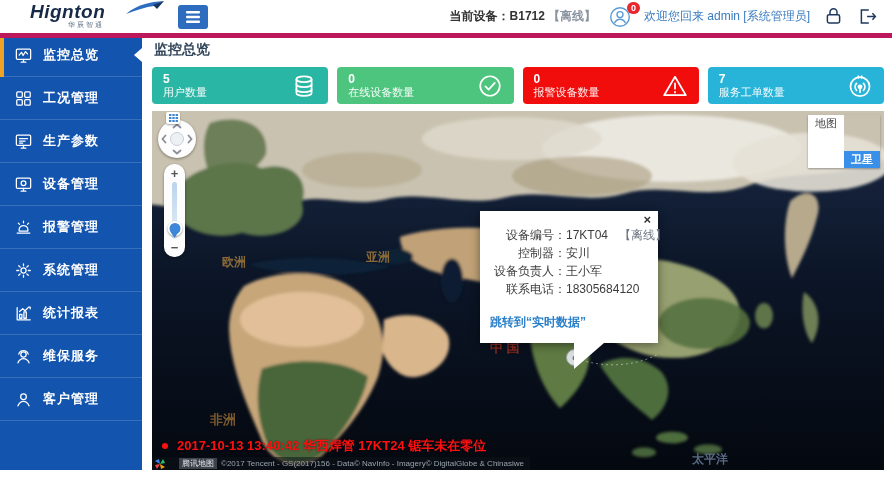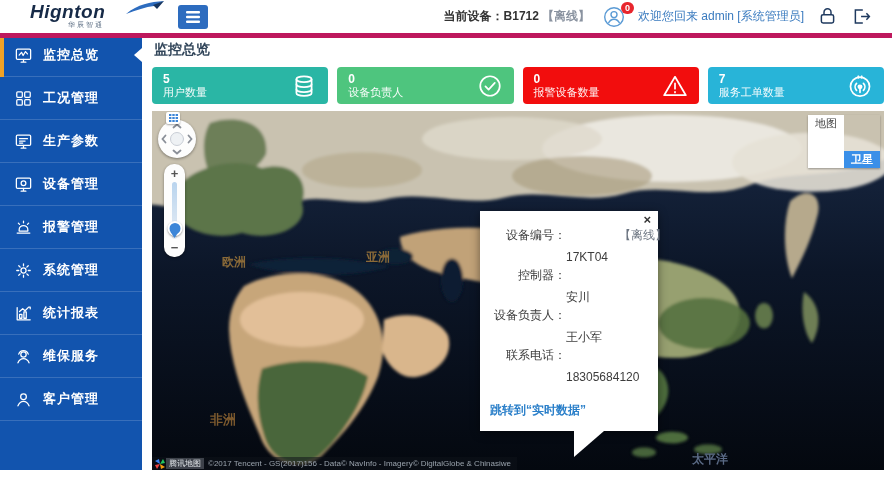--- a/index.html
+++ b/index.html
@@ -6,21 +6,21 @@
   body{width:892px;height:480px;overflow:hidden;font-family:"Liberation Sans","DejaVu Sans",sans-serif;}
   #app{position:relative;width:892px;height:480px;background:#fff;}
 
   
   #header{position:absolute;top:0;left:0;right:0;height:33px;background:#fff;border-bottom:5px solid #be185d;display:flex;align-items:center;z-index:9;}
   .logo{position:relative;margin-left:30px;width:120px;}
   .logo-text{font-style:italic;font-weight:bold;font-size:19px;color:#162a47;letter-spacing:.5px;line-height:18px;}
   .logo-sub{display:block;font-size:7px;color:#5d6f84;letter-spacing:2px;margin:-2px 0 0 38px;}
   .logo-swoosh{position:absolute;top:-3px;right:-16px;}
   .hamburger{margin-left:28px;width:30px;height:24px;background:#2d6cbf;border:none;border-radius:3px;display:flex;align-items:center;justify-content:center;cursor:pointer;}
-  .header-right{margin-left:auto;display:flex;align-items:center;gap:13px;padding-right:20px;font-size:12px;}
+  .header-right{margin-left:auto;display:flex;align-items:center;gap:13px;padding-right:14px;font-size:12px;}
   .device-info{color:#333;font-weight:bold;white-space:nowrap;}
   .device-status{color:#8a93a0;font-weight:bold;margin-left:3px;}
   .user-wrap{position:relative;width:22px;height:22px;}
   .badge{position:absolute;top:-4px;right:-9px;background:#e8262d;color:#fff;border-radius:8px;font-size:9px;padding:0 4px;line-height:12px;font-weight:bold;}
   .welcome{color:#3a7bbf;white-space:nowrap;}
   .icon-btn{background:none;border:none;padding:0;cursor:pointer;display:flex;align-items:center;}
 
   
   #sidebar{position:absolute;top:34px;left:0;width:142px;bottom:10px;background:#1254ae;z-index:8;}
   .side-item{position:relative;display:flex;align-items:center;height:43px;padding-left:13px;border-bottom:1px solid rgba(255,255,255,.16);cursor:pointer;box-sizing:border-box;}
@@ -57,30 +57,30 @@
 
   .map-label{position:absolute;font-weight:bold;white-space:nowrap;z-index:2;}
 
   .marker{position:absolute;left:414px;top:238px;width:15px;height:15px;border-radius:50%;background:rgba(228,231,236,.92);border:1px solid #98a1ac;z-index:2;cursor:pointer;}
   .marker::after{content:'';position:absolute;left:50%;top:50%;transform:translate(-50%,-50%);width:5px;height:5px;border-radius:50%;background:#6d7888;}
 
   .popup{position:absolute;left:328px;top:100px;width:178px;background:#fff;box-shadow:0 2px 9px rgba(0,0,0,.45);padding:15px 10px 12px;box-sizing:border-box;z-index:5;}
   .popup-close{position:absolute;top:2px;right:7px;font-size:13px;font-weight:bold;color:#333;cursor:pointer;line-height:14px;}
   .prow{display:flex;font-size:12px;color:#3c3c3c;line-height:18px;}
   .plabel{width:76px;text-align:right;white-space:nowrap;flex:none;}
-  .pvalue{white-space:nowrap;margin-top:22px;}
+  .pvalue{white-space:nowrap;}
   .pextra{color:#6b7480;margin-left:11px;white-space:nowrap;}
   .popup-link{display:inline-block;margin-top:16px;color:#2a7fc9;font-size:12px;font-weight:bold;cursor:pointer;}
   .popup-tail{position:absolute;top:100%;left:94px;width:0;height:0;border-top:26px solid #fff;border-right:30px solid transparent;}
 
   .map-alert{position:absolute;left:10px;bottom:15px;display:flex;align-items:center;font-size:13px;font-weight:bold;color:#ff1010;white-space:nowrap;z-index:4;text-shadow:0 0 2px rgba(0,0,0,.55);}
   .alert-dot{width:6px;height:6px;border-radius:50%;background:#ff1010;margin-right:9px;flex:none;}
 
   .map-attr{position:absolute;left:0;bottom:0;height:13px;display:flex;align-items:center;gap:4px;background:rgba(14,18,26,.55);padding:0 6px 0 3px;font-size:8px;color:#9aa3ad;white-space:nowrap;z-index:4;max-width:540px;overflow:hidden;}
-  .attr-logo{display:flex;align-items:center;gap:1px;}
+  .attr-logo{display:flex;align-items:center;gap:14px;}
   .attr-logo-text{color:#e2e6ea;background:rgba(70,75,84,.85);padding:0 3px;font-size:8px;line-height:11px;}
 </style>
 </head>
 <body>
 
 <div id="app">
 
   <div id="header">
     <div class="logo">
       <span class="logo-text">Hignton</span>
@@ -240,21 +240,21 @@
               <ellipse cx="12" cy="5.8" rx="7" ry="2.6"></ellipse>
               <path d="M5 5.8v4.6c0 1.5 3.1 2.7 7 2.7s7-1.2 7-2.7V5.8"></path>
               <path d="M5 10.4V15c0 1.5 3.1 2.7 7 2.7s7-1.2 7-2.7v-4.6"></path>
               <path d="M5 15v3.4c0 1.5 3.1 2.7 7 2.7s7-1.2 7-2.7V15"></path>
             </svg>
           </span>
   </div>
         <div class="stat-card" style="background:#4ec57e">
     <div>
             <div class="stat-value">0</div>
-    <div class="stat-label">设备负责人</div>
+    <div class="stat-label">在线设备数量</div>
           </div>
     <span class="stat-icon">
             <svg viewBox="0 0 24 24" fill="none" stroke="#fff" stroke-width="1.6" stroke-linecap="round" stroke-linejoin="round">
               <circle cx="12" cy="12" r="9"></circle>
               <path d="M7.8 12.4l2.9 2.9 5.7-6.2"></path>
             </svg>
           </span>
   </div>
         <div class="stat-card" style="background:#f20d0d">
     <div>
@@ -390,20 +390,24 @@
             <div class="prow">
     <span class="plabel">联系电话：</span>
     <span class="pvalue">18305684120</span>
 
   </div>
           </div>
         <a class="popup-link">跳转到“实时数据”</a>
         <span class="popup-tail"></span>
       </div>
 
+      <div class="map-alert">
+        <span class="alert-dot"></span>
+        <span>2017-10-13 13:40:42 华西焊管 17KT24 锯车未在零位</span>
+      </div>
 
       <div class="map-attr">
         <span class="attr-logo">
           <svg width="10" height="10" viewBox="0 0 10 10">
             <path d="M5 5 L0 2 L4 0 Z" fill="#3b82f6"></path>
               <path d="M5 5 L8 0 L10 4 Z" fill="#22c55e"></path>
               <path d="M5 5 L10 8 L6 10 Z" fill="#f59e0b"></path>
               <path d="M5 5 L2 10 L0 6 Z" fill="#ef4444"></path>
           </svg>
           <span class="attr-logo-text">腾讯地图</span>

